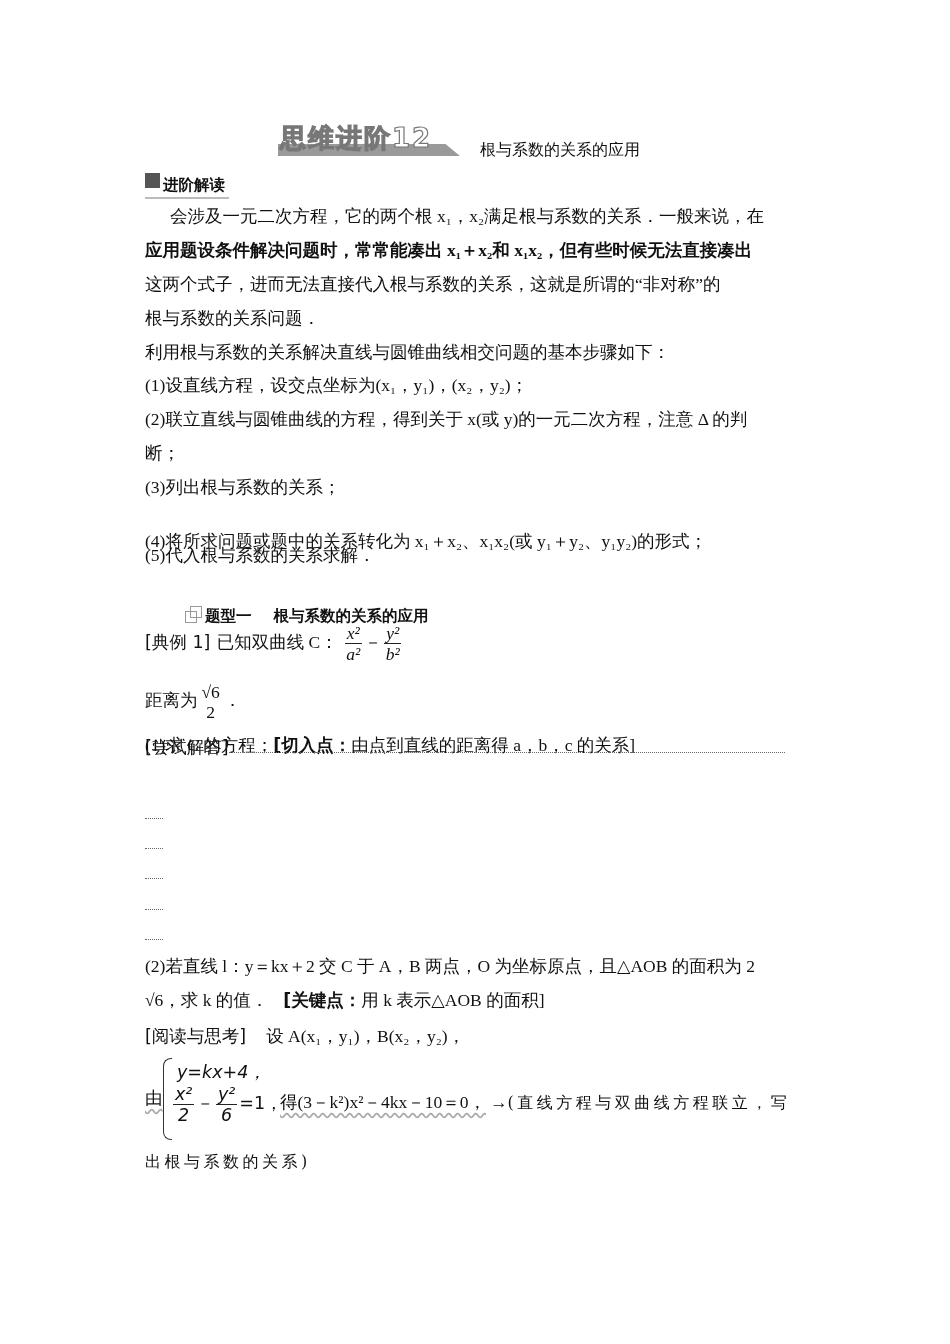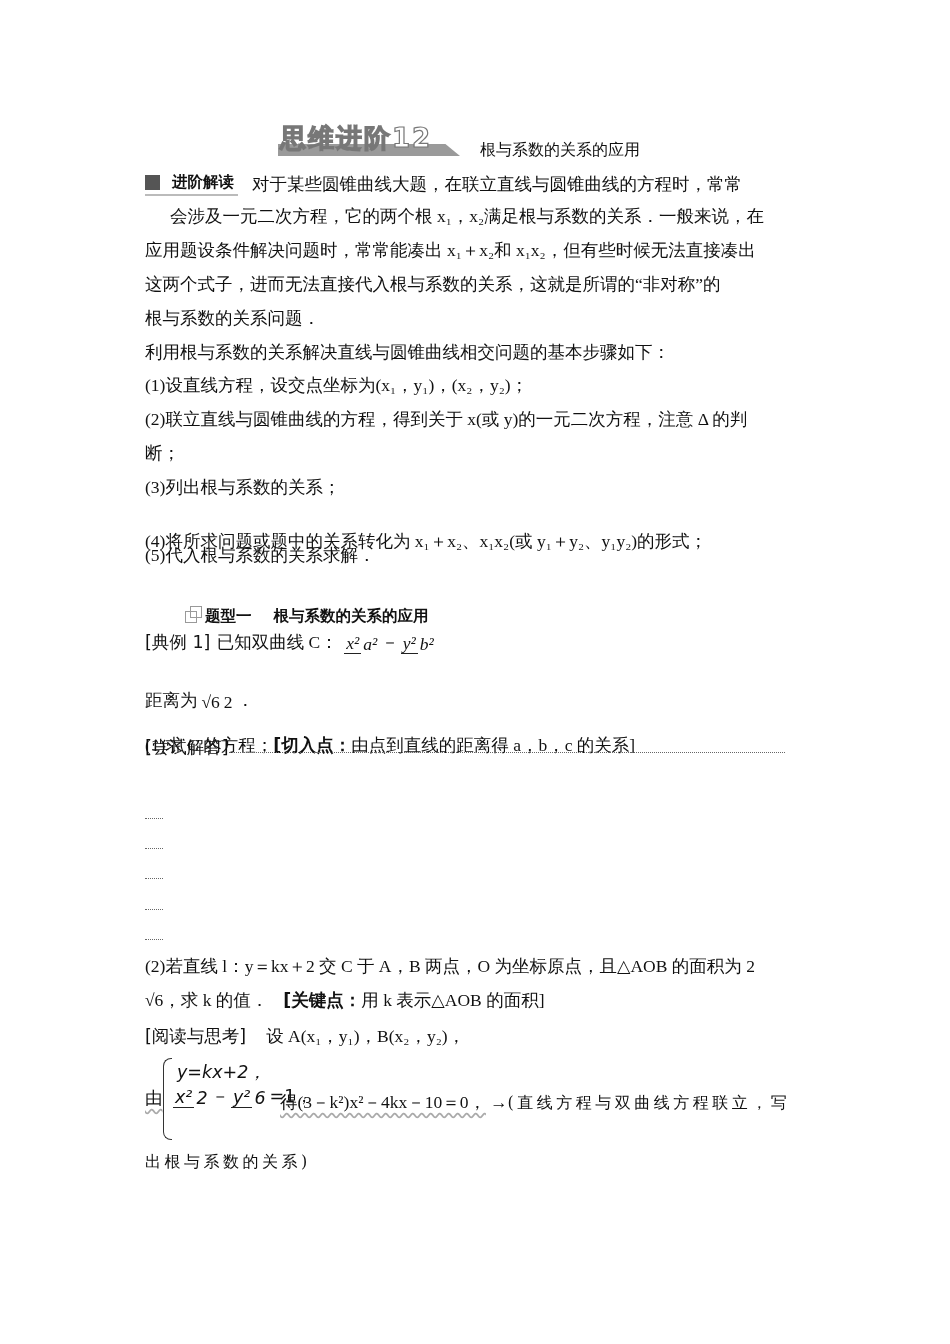--- a/index.html
+++ b/index.html
@@ -27,35 +27,35 @@
   .header-sub {
     position: absolute; left: 202px; top: 18px;
     font-family: "DejaVu Sans", sans-serif; font-size: 16px; color: #111;
     white-space: nowrap;
   }
   .line { position: absolute; left: 145px; white-space: nowrap; line-height: 24px; }
   .sans { font-family: "DejaVu Sans", "Liberation Sans", sans-serif; }
   .b { font-weight: bold; }
   i, .it { font-style: italic; }
   .tag-reading {
-    display: inline-flex; align-items: center; gap: 12px;
+    display: inline-flex; gap: 3px;
     border-bottom: 2px solid #bbb; padding-right: 4px; margin-right: 14px;
     font-family: "DejaVu Sans", sans-serif; font-weight: bold; font-size: 15.5px;
   }
   .sq { display: inline-block; width: 15px; height: 15px; background: #555; }
   .tag-type {
     font-family: "DejaVu Sans", sans-serif; font-weight: bold; font-size: 15.5px;
   }
   .ico-type { display: inline-block; position: relative; width: 18px; height: 16px; vertical-align: -1px; margin-right: 2px; }
   .ico-type::before, .ico-type::after {
     content: ""; position: absolute; width: 10px; height: 10px; border: 1.5px solid #999;
   }
   .ico-type::before { left: 5px; top: 0; background: #fff; }
   .ico-type::after { left: 0; top: 5px; }
-  .frac { display: inline-flex; flex-direction: row; align-items: center; vertical-align: middle; margin: 0 2px; line-height: 20px; }
+  .frac { display: inline-flex; flex-direction: column; align-items: center; vertical-align: middle; margin: 0 2px; line-height: 20px; }
   .frac .num { border-bottom: 1px solid #222; padding: 0 2px; }
   .frac .den { padding: 0 2px; }
   .dots { position: absolute; left: 145px; width: 18px; border-bottom: 1px dotted #666; height: 1px; }
   .answer-line { display: inline-block; width: 556px; border-bottom: 1px dotted #666; height: 18px; vertical-align: baseline; }
   .brace-system { position: absolute; left: 145px; top: 1058px; }
   .wavy { text-decoration: underline wavy #aaa; text-underline-offset: 4px; }
   .spaced { letter-spacing: 3.5px; font-family: "DejaVu Serif", serif; font-size: 16px; }
 </style>
 </head>
 <body>
@@ -65,24 +65,24 @@
     <div class="bar"></div>
     <div class="title">思维进阶12</div>
   </div>
   <div class="header-sub">根与系数的关系的应用</div>
 </div>
 
 <div class="line" style="top:170px;">
   <span class="tag-reading">
     <span class="sq"></span>
     <span>进阶解读</span>
-  </span><span>对于某些圆锥曲线大题，在联立直线与圆锥曲线的方程时，常常</span>
+  </span>
 </div>
 <div class="line" style="top:204px;margin-left:25px;">会涉及一元二次方程，它的两个根 x₁，x₂满足根与系数的关系．一般来说，在</div>
-<div class="line" style="top:238px;">应用题设条件解决问题时，常常能凑出 x₁＋x₂和 x₁x₂，但有些时候无法直接凑出</div>
+<div class="line" style="top:238px;font-weight:bold;">应用题设条件解决问题时，常常能凑出 x₁＋x₂和 x₁x₂，但有些时候无法直接凑出</div>
 <div class="line" style="top:272px;">这两个式子，进而无法直接代入根与系数的关系，这就是所谓的“非对称”的</div>
 <div class="line" style="top:306px;">根与系数的关系问题．</div>
 
 <div class="line" style="top:340px;">利用根与系数的关系解决直线与圆锥曲线相交问题的基本步骤如下：</div>
 <div class="line" style="top:373px;">(1)设直线方程，设交点坐标为(x₁，y₁)，(x₂，y₂)；</div>
 <div class="line" style="top:407px;">(2)联立直线与圆锥曲线的方程，得到关于 x(或 y)的一元二次方程，注意 Δ 的判</div>
 <div class="line" style="top:441px;">断；</div>
 <div class="line" style="top:475px;">(3)列出根与系数的关系；</div>
 <div class="line" style="top:509px;margin-top:20px;">(4)将所求问题或题中的关系转化为 x₁＋x₂、x₁x₂(或 y₁＋y₂、y₁y₂)的形式；</div>
 <div class="line" style="top:543px;">(5)代入根与系数的关系求解．</div>
@@ -125,21 +125,21 @@
 <div class="line" style="top:988px;">
   <span>√6，求 k 的值．</span><span class="sans b" style="margin-left:15px;">[关键点：</span><span>用 k 表示△AOB 的面积]</span>
 </div>
 <div class="line" style="top:1024px;">
   <span class="sans">[阅读与思考]</span><span style="margin-left:20px;">设 A(x₁，y₁)，B(x₂，y₂)，</span>
 </div>
 
 <div class="brace-system">
   <div style="position:absolute; left:0; top:28px; white-space:nowrap;" class="wavy">由</div>
   <div style="position:absolute; left:18px; top:0; width:8px; height:80px; border:1px solid #333; border-right:none; border-radius:8px 0 0 8px;"></div>
-  <div style="position:absolute; left:32px; top:2px; white-space:nowrap;" class="sans it">y=kx+2，</div>
+  <div style="position:absolute; left:32px; top:2px; white-space:nowrap;" class="sans it">y=kx+4，</div>
   <div style="position:absolute; left:26px; top:26px; white-space:nowrap;">
     <span class="frac sans it">
         <span class="num">x²</span>
         <span class="den">2</span>
       </span>－<span class="frac sans it">
         <span class="num">y²</span>
         <span class="den">6</span>
       </span><span class="sans">=1，</span>
   </div>
   <div style="position:absolute; left:135px; top:32px; white-space:nowrap;">

